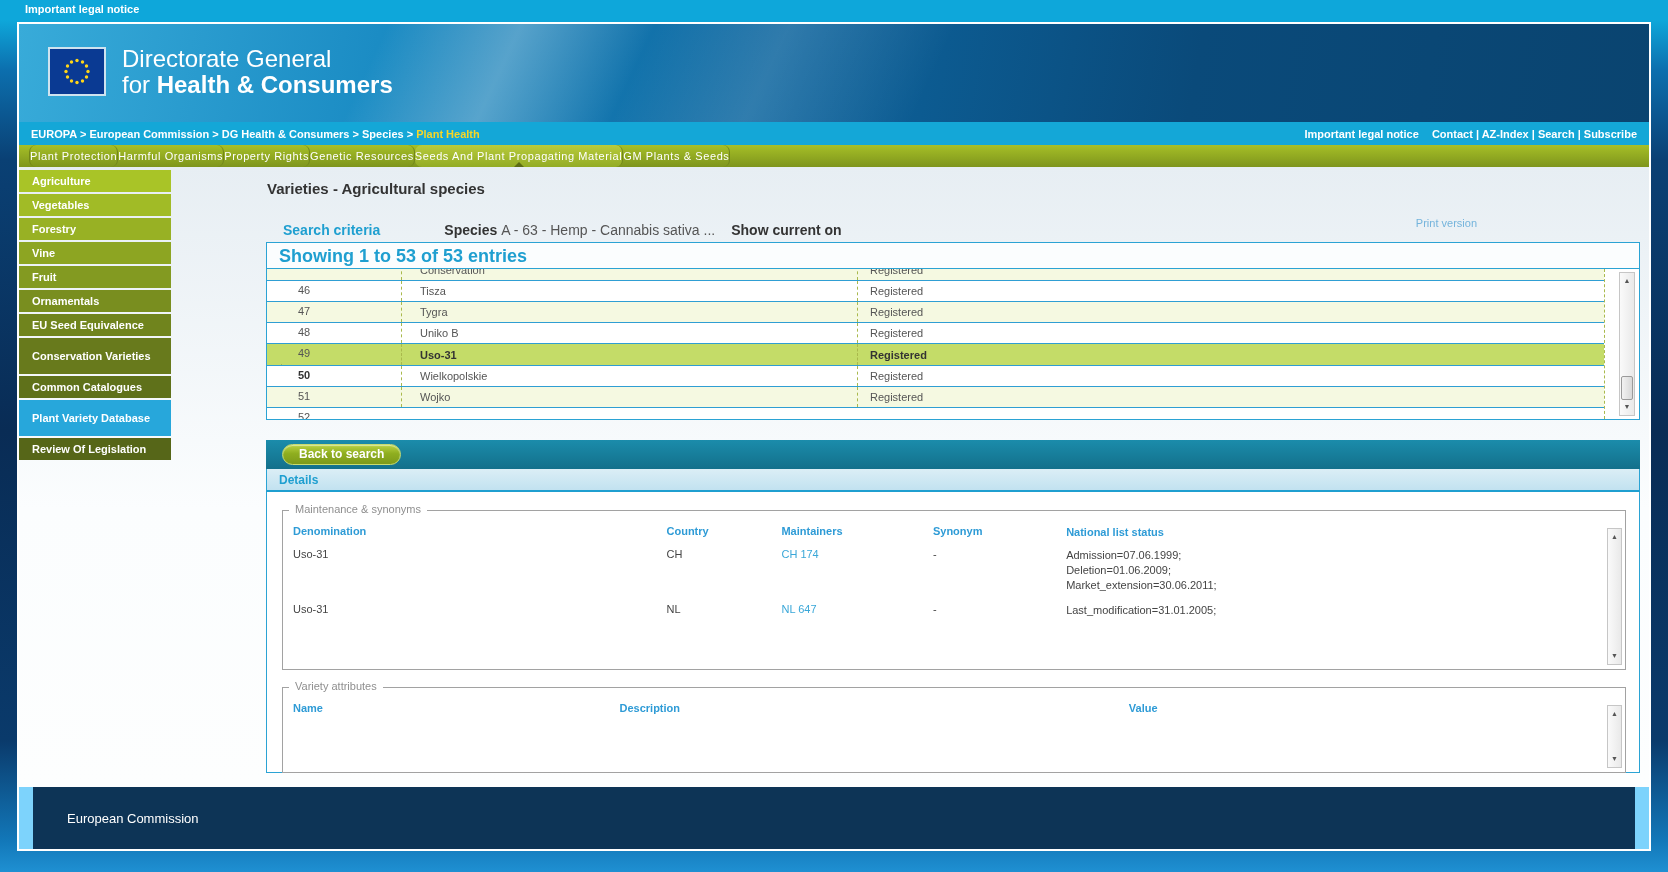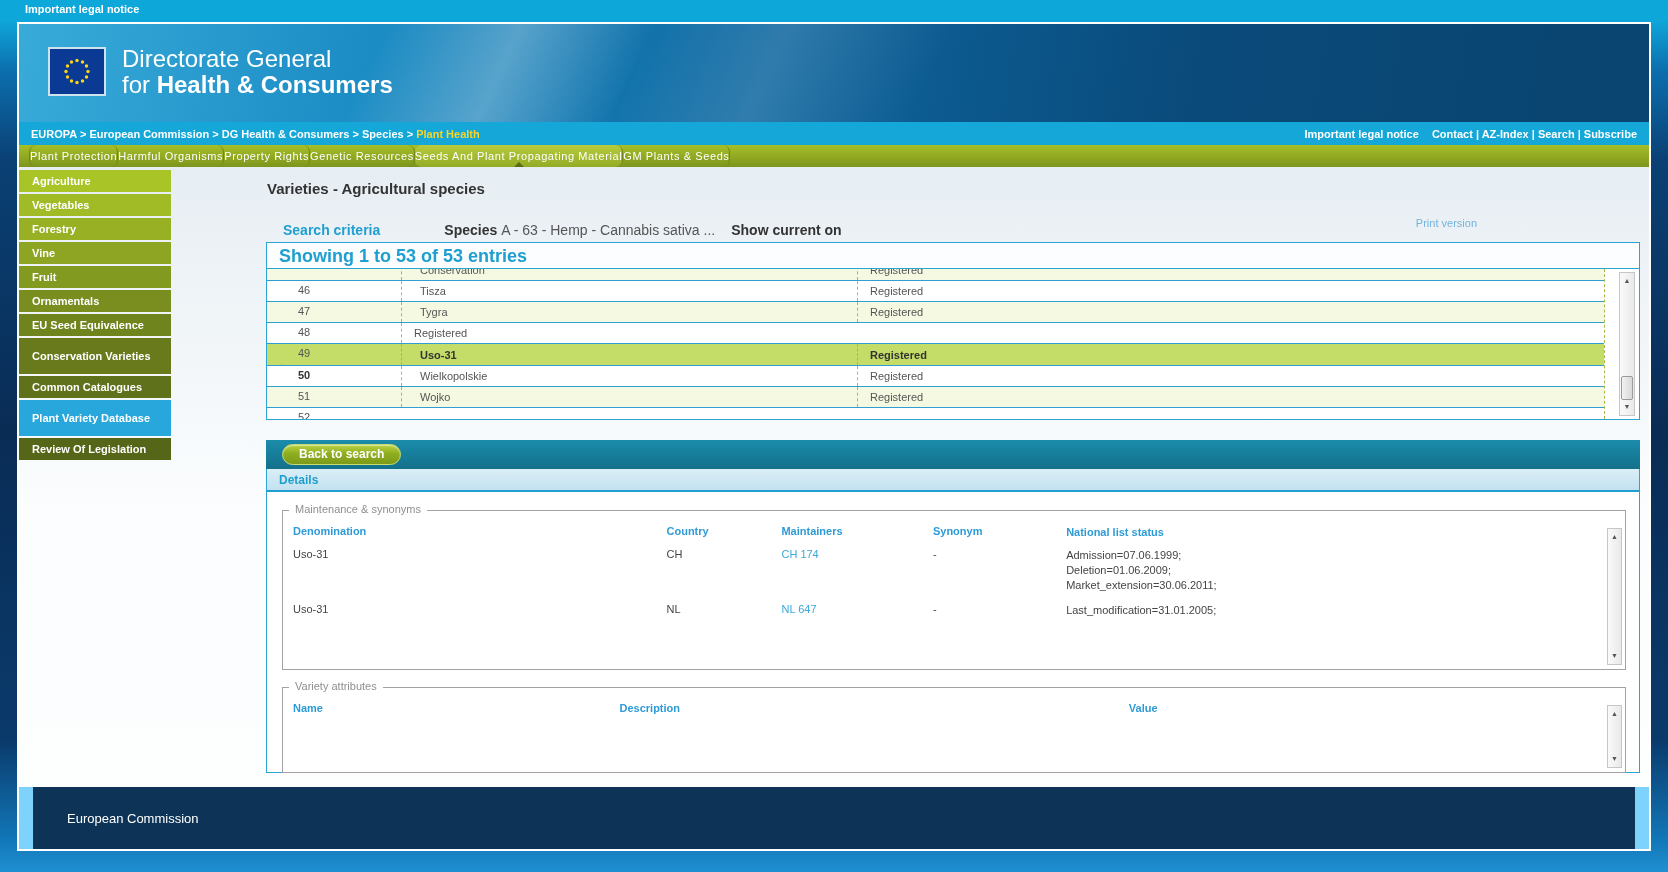--- a/index.html
+++ b/index.html
@@ -255,20 +255,21 @@
                   <div class="cell-name">Tisza</div>
                   <div class="cell-status">Registered</div>
                 </div>
                 <div class="vrow stripe">
                   <div class="cell-num">48</div>
                   <div class="cell-name">Tygra</div>
                   <div class="cell-status">Registered</div>
                 </div>
                 <div class="vrow">
                   <div class="cell-num">49</div>
+                  <div class="cell-name">Uniko B</div>
                   <div class="cell-status">Registered</div>
                 </div>
                 <div class="vrow selected">
                   <div class="cell-num">50</div>
                   <div class="cell-name">Uso-31</div>
                   <div class="cell-status">Registered</div>
                 </div>
                 <div class="vrow">
                   <div class="cell-num">51</div>
                   <div class="cell-name">Wielkopolskie</div>

